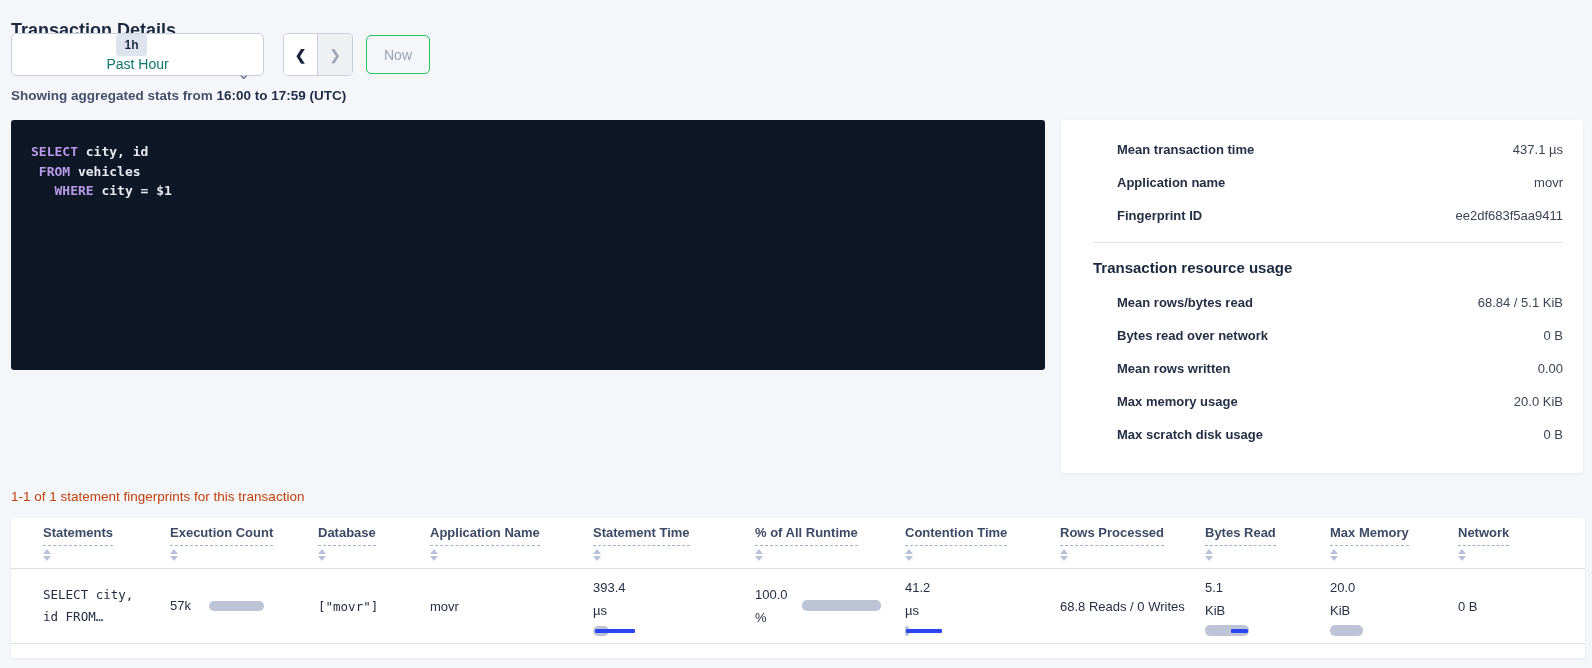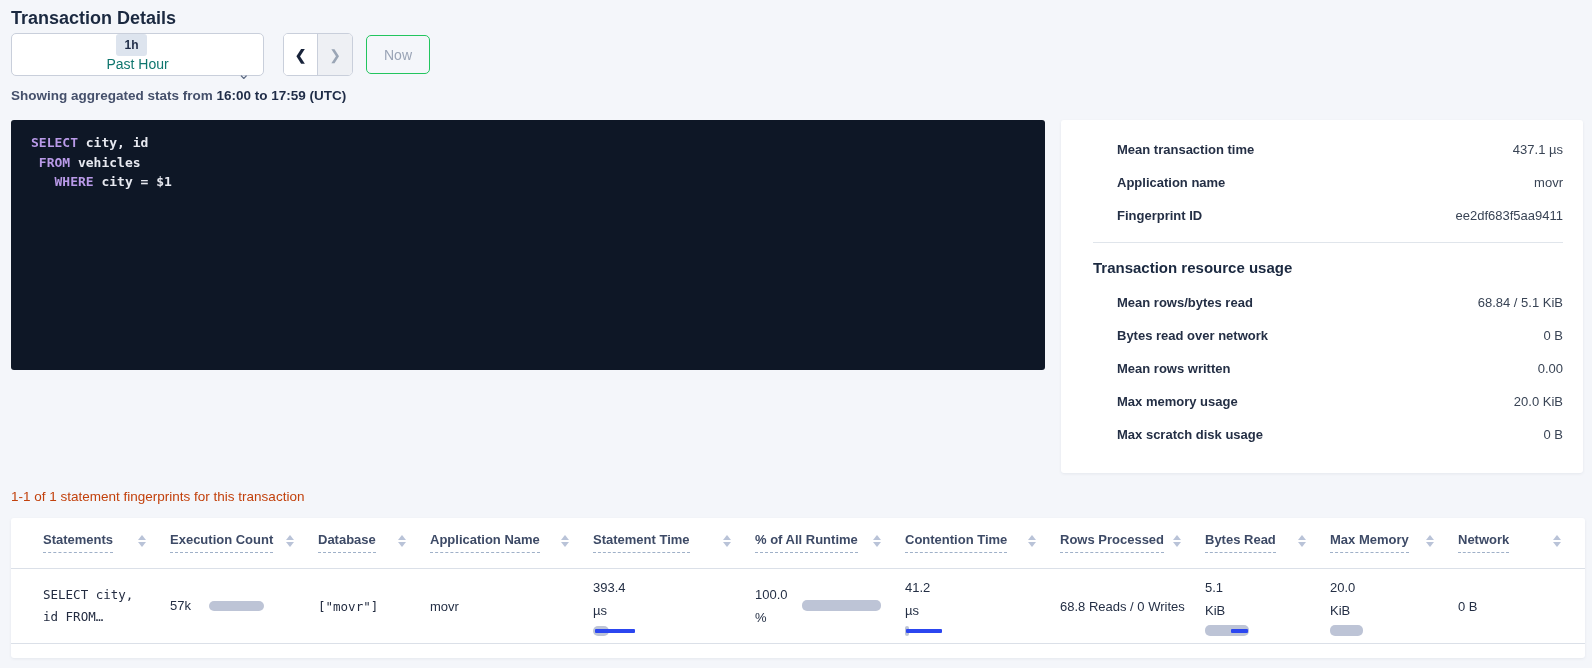--- a/index.html
+++ b/index.html
@@ -5,21 +5,21 @@
   * { margin:0; padding:0; box-sizing:border-box; }
   html,body { width:1592px; height:668px; }
   body {
     background:#f4f6fa;
     font-family:"Liberation Sans", sans-serif;
     color:#242f45;
     position:relative;
     overflow:hidden;
   }
   .page-title {
-    position:absolute; left:11px; top:8px;
+    position:absolute; left:11px; top:20px;
     font-size:18px; font-weight:700; color:#1b2940;
   }
   
   .controls { position:absolute; left:11px; top:33px; display:flex; align-items:center; }
   .range-picker {
     width:253px; height:43px; background:#fff;
     border:1px solid #c9cfdb; border-radius:5px;
     display:flex; align-items:center; padding:0 13px; cursor:pointer;flex-direction:column;
   }
   .interval-badge {
@@ -44,21 +44,21 @@
     color:#9aa4b6; font-size:14px; cursor:default;
   }
   
   .stats-line { position:absolute; left:11px; top:88px; font-size:13.5px; color:#45506b; }
   .stats-line b { color:#1f2c47; font-weight:700; }
   
   .sql-card {
     position:absolute; left:11px; top:120px; width:1034px; height:250px;
     background:#0e1726; border-radius:3px;
     font-family:"DejaVu Sans Mono", monospace; font-size:13px; font-weight:700;
-    color:#e7e9f0; padding:13px 20px; line-height:19.5px;
+    color:#e7e9f0; padding:22px 20px; line-height:19.5px;
   }
   .sql-card pre { font-family:inherit; white-space:pre; }
   .kw { color:#b99ae8; }
   .sql-pre { white-space:pre; }
   
   .summary-card {
     position:absolute; left:1061px; top:120px; width:522px;
     background:#fff; border-radius:3px; box-shadow:0 1px 3px rgba(50,60,90,.08);
     padding:13px 20px 22px 32px;
   }
@@ -76,21 +76,21 @@
     position:absolute; left:11px; top:518px; width:1574px; height:140px;
     background:#fff; border-radius:3px; box-shadow:0 1px 3px rgba(50,60,90,.08);
     overflow:hidden;
   }
   table { border-collapse:collapse; table-layout:fixed; width:1574px; }
   th, td { text-align:left; vertical-align:middle; padding:0 24px 0 0; }
   th:first-child, td:first-child { padding-left:32px; }
   thead tr { height:50px; }
   tbody tr { height:75px; border-bottom:1px solid #dbe0e8; }
   thead tr { border-bottom:1px solid #dbe0e8; }
-  .th-inner { display:flex; align-items:flex-start; justify-content:space-between; }
+  .th-inner { display:flex; align-items:flex-start; justify-content:space-between;flex-direction:column; }
   .th-label {
     font-size:13px; font-weight:700; color:#3d4a66;
     border-bottom:1px dashed #9fb0c8; padding-bottom:5px; white-space:nowrap;
   }
   .sort-icon { display:inline-flex; flex-direction:column; gap:2px; margin-top:3px; cursor:pointer; }
   .sort-icon .up { width:0; height:0; border-left:4px solid transparent; border-right:4px solid transparent; border-bottom:5px solid #b9c3d8; }
   .sort-icon .dn { width:0; height:0; border-left:4px solid transparent; border-right:4px solid transparent; border-top:5px solid #b9c3d8; }
   .mono { font-family:"DejaVu Sans Mono", monospace; font-size:12.5px; color:#232c41; }
   .stmt-cell { line-height:22px; white-space:nowrap; }
   .cell-text { font-size:13px; color:#242f45; }

